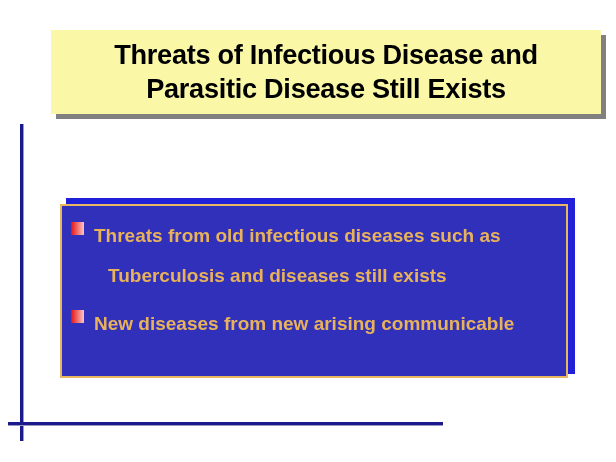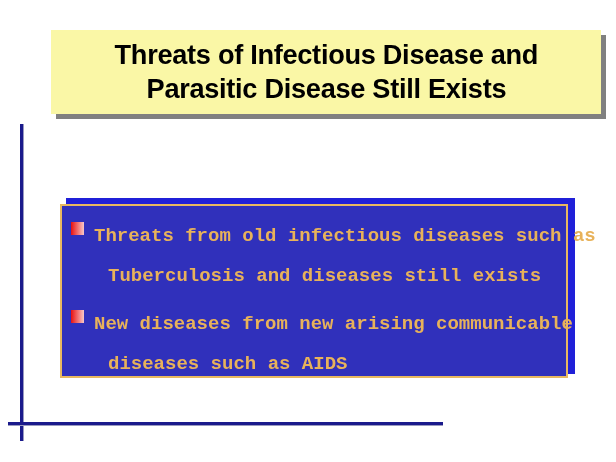--- a/index.html
+++ b/index.html
@@ -31,21 +31,20 @@
   }
   #title-box {
     position: absolute;
     left: 51px;
     top: 30px;
     width: 550px;
     height: 84px;
     background: #faf7a6;
     display: flex;
     flex-direction: column;
-    align-items: center;
     justify-content: center;
   }
   .title-line {
     color: #000000;
     font-family: "Liberation Sans", sans-serif;
     font-weight: bold;
     font-size: 28px;
     line-height: 34px;
     letter-spacing: -0.3px;
     text-align: center;
@@ -101,21 +100,21 @@
   .bullet-marker {
     position: absolute;
     left: 3px;
     top: 6px;
     width: 13px;
     height: 13px;
     background: linear-gradient(to right, #e81010 0%, #f05a5a 40%, #f8c8c8 100%);
   }
   .body-line {
     color: #e8b25a;
-    font-family: Liberation Mono, monospace;
+    font-family: Liberation Sans, sans-serif;
     font-weight: bold;
     font-size: 19px;
     line-height: 40px;
     white-space: nowrap;
   }
   .body-line.indent {
     padding-left: 14px;
   }
   .gap {
     height: 8px;
@@ -143,17 +142,16 @@
       <span class="bullet-marker"></span>
       <div class="body-line">Threats from old infectious diseases such as</div>
       <div class="body-line indent">Tuberculosis and diseases still exists</div>
     </div>
 
     <div class="gap"></div>
 
     <div class="bullet-para">
       <span class="bullet-marker"></span>
       <div class="body-line">New diseases from new arising communicable</div>
-      <div class="body-line indent">diseases such as AIDS</div>
     </div>
 
   </div>
 </div>
 
 </body></html>

